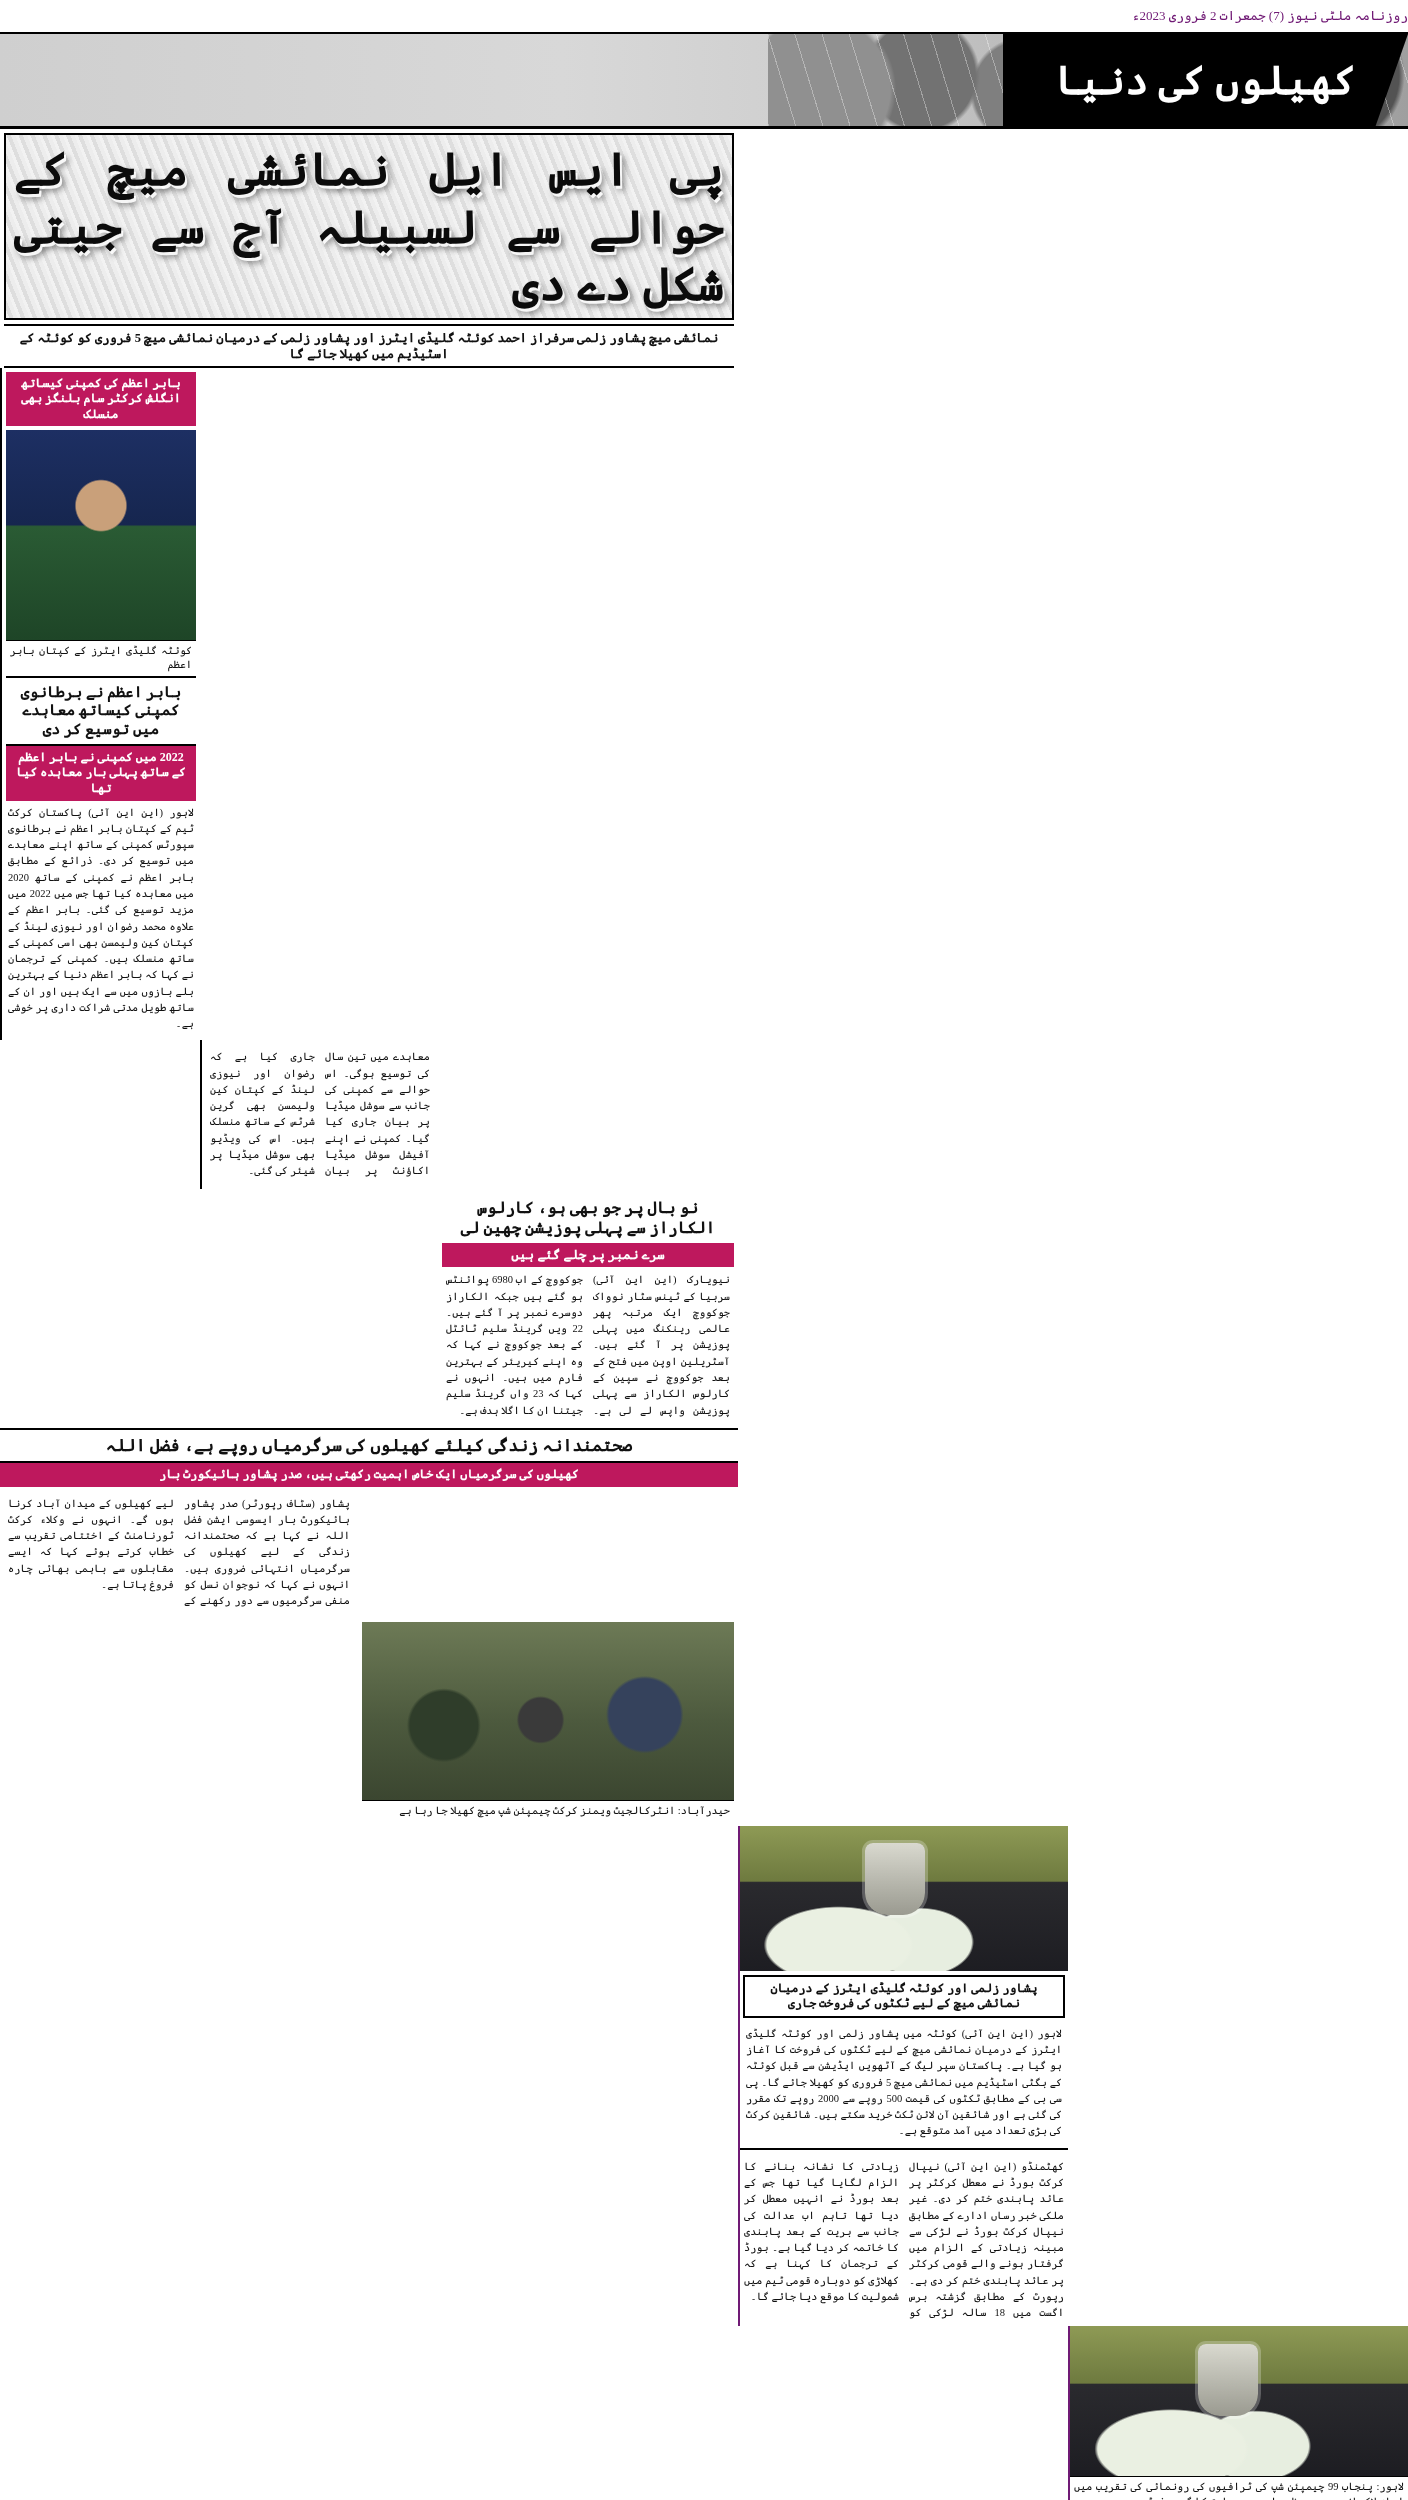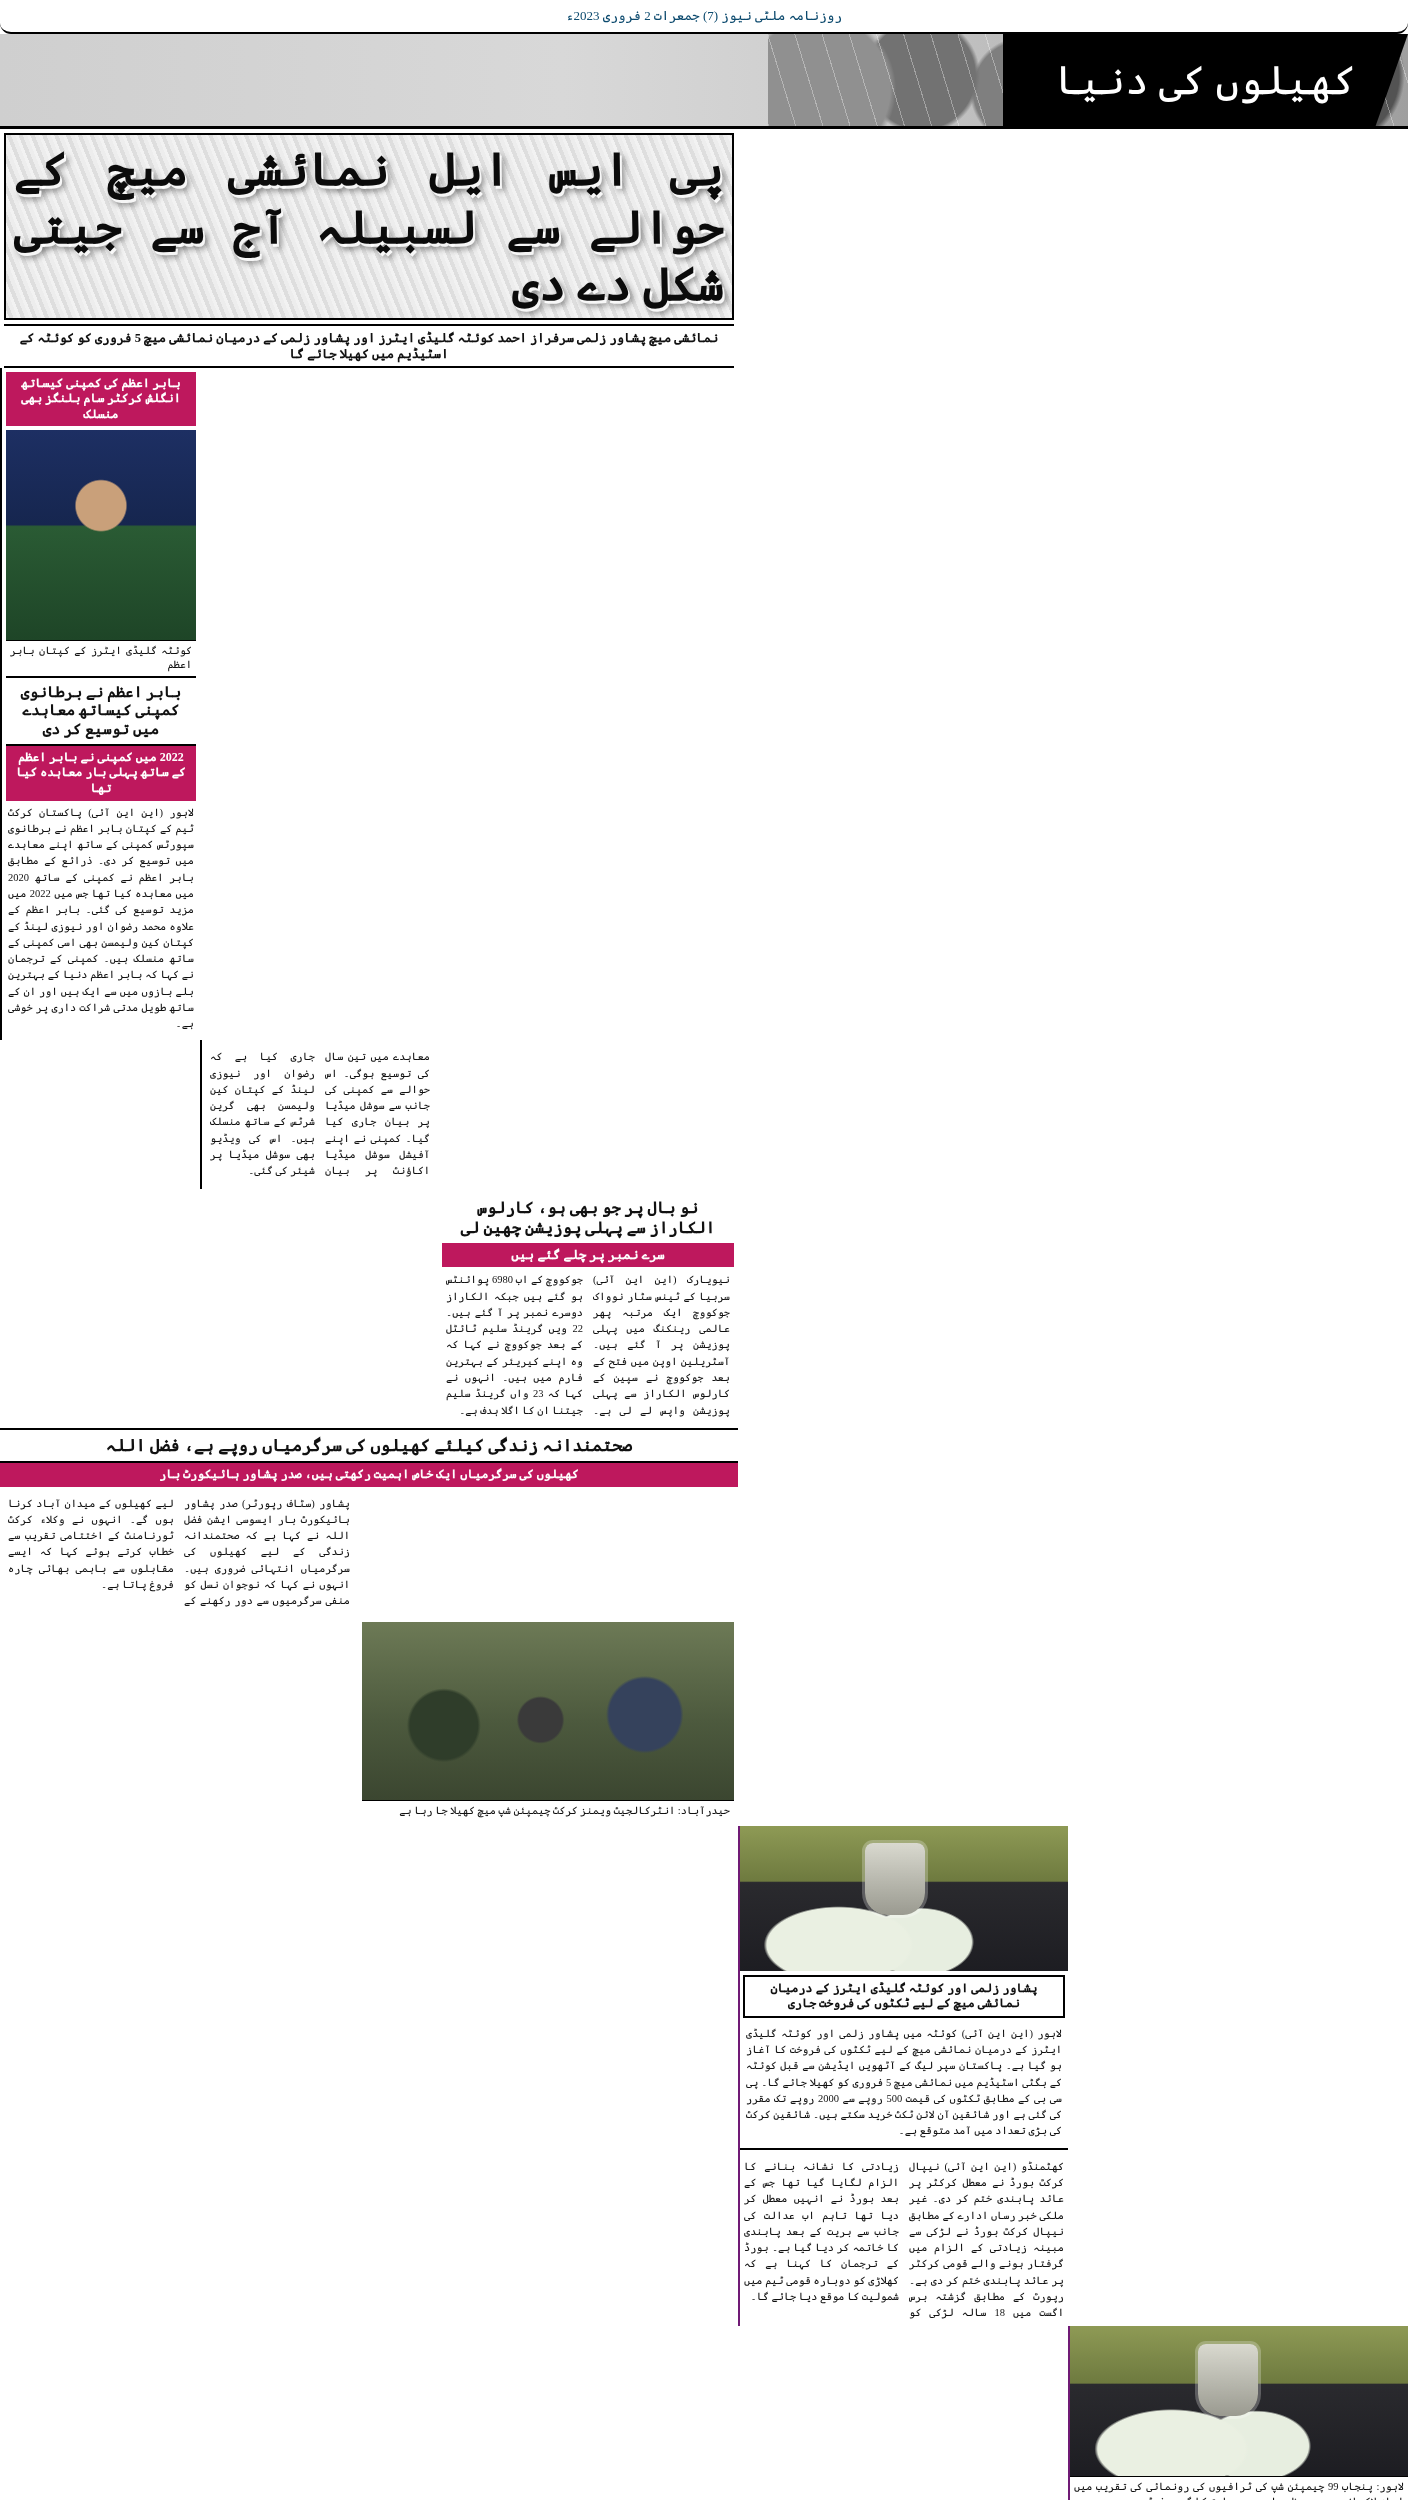--- a/index.html
+++ b/index.html
@@ -10,36 +10,35 @@
     font-family:"Liberation Serif", serif;
     color:#111; overflow:hidden;
   }
   .page{ width:1408px; height:2500px; position:relative; background:#fff; }
 
   
   .urdu{ direction:rtl; text-align:justify; }
 
   
   .masthead-line{
-    height:34px; display:flex; align-items:center; justify-content:center;
-    font-size:13px; letter-spacing:.2px; color:#0c4a6e;
+    height:34px; display:flex; align-items:center; 
+    font-size:13px; letter-spacing:.2px; color:#701a75;
     border-bottom:2px solid #000;
-    border-radius:11px;
   }
 
   
   .banner{
     position:relative; height:95px; display:flex; align-items:stretch;
     border-bottom:3px solid #000; overflow:hidden;
     background:linear-gradient(90deg,#cfcfcf 0%,#d8d8d8 40%,#b9b9b9 100%);
   }
   .banner-left{
     width:405px; background:#000; color:#fff;
     display:flex; align-items:center; justify-content:center;
-    font-size:40px; font-weight:normal; letter-spacing:2px;
+    font-size:40px; font-weight:bold; letter-spacing:2px;
     clip-path:polygon(0 0,100% 0,92% 100%,0 100%);
   }
   .banner-mid{
     flex:1; position:relative; display:flex; align-items:center;
     justify-content:flex-start; padding-right:40px;
   }
   .banner-logo{
     font-size:44px; font-weight:bold; color:#1a1a1a;
     text-shadow:2px 2px 0 #fff, 3px 3px 5px rgba(0,0,0,.35);
     padding-right:300px;

